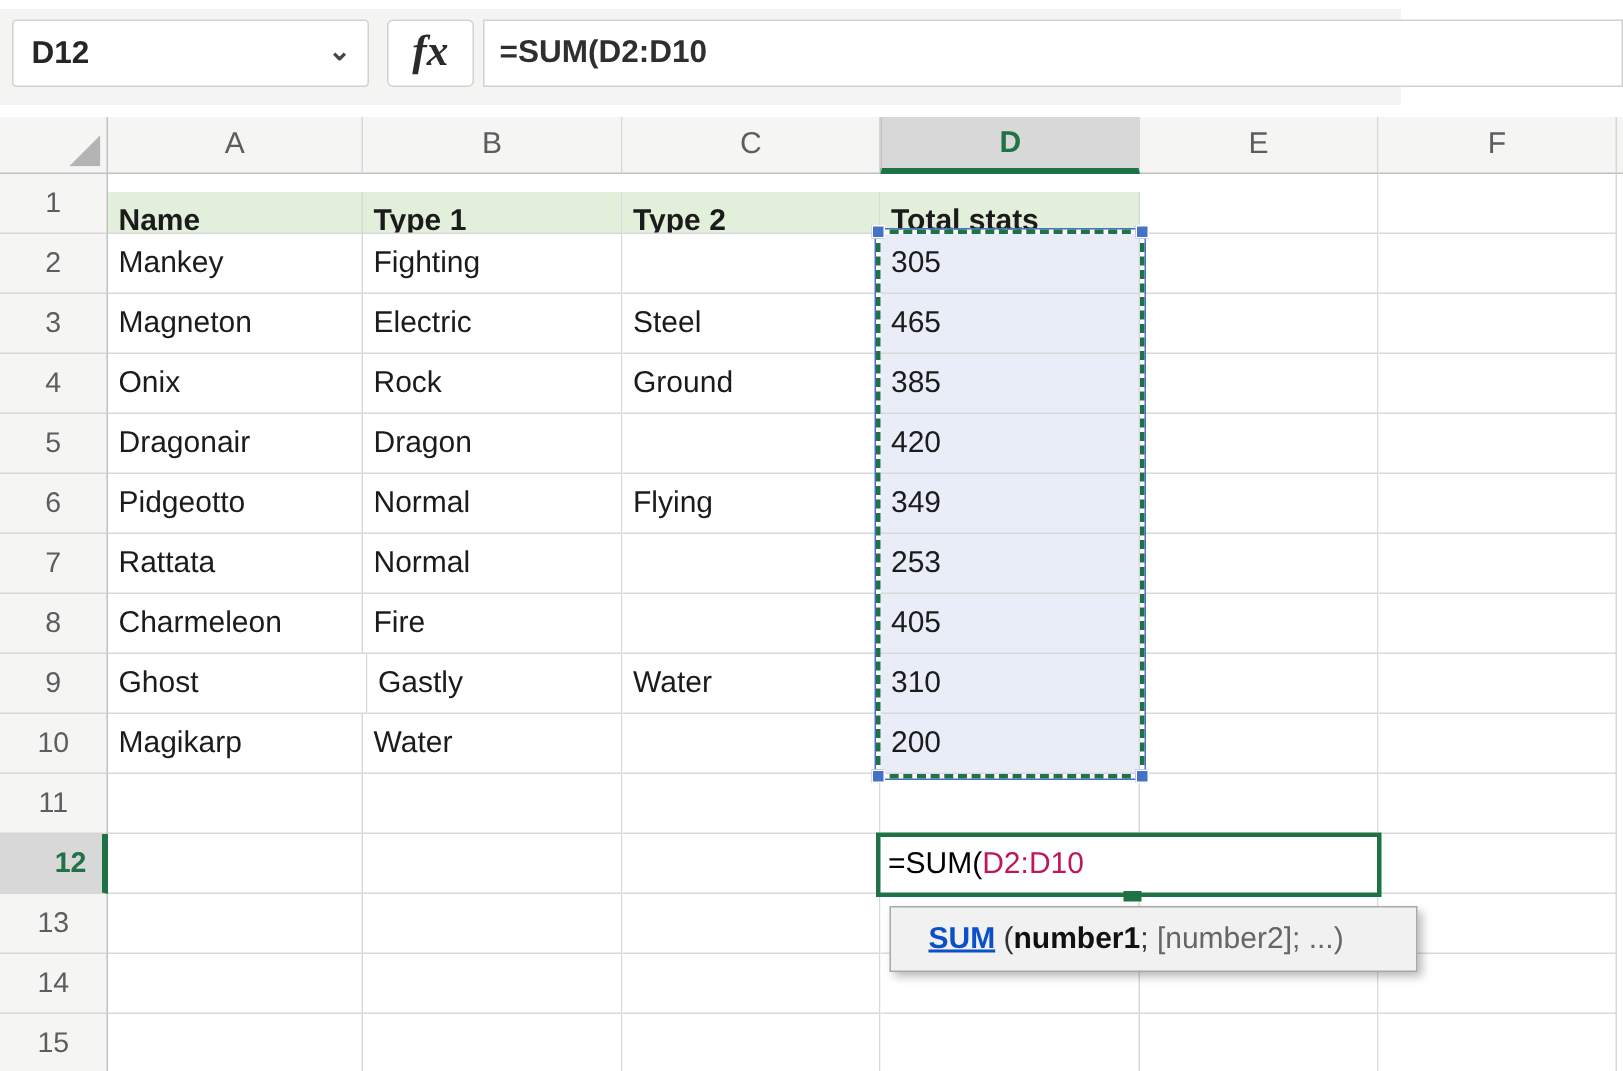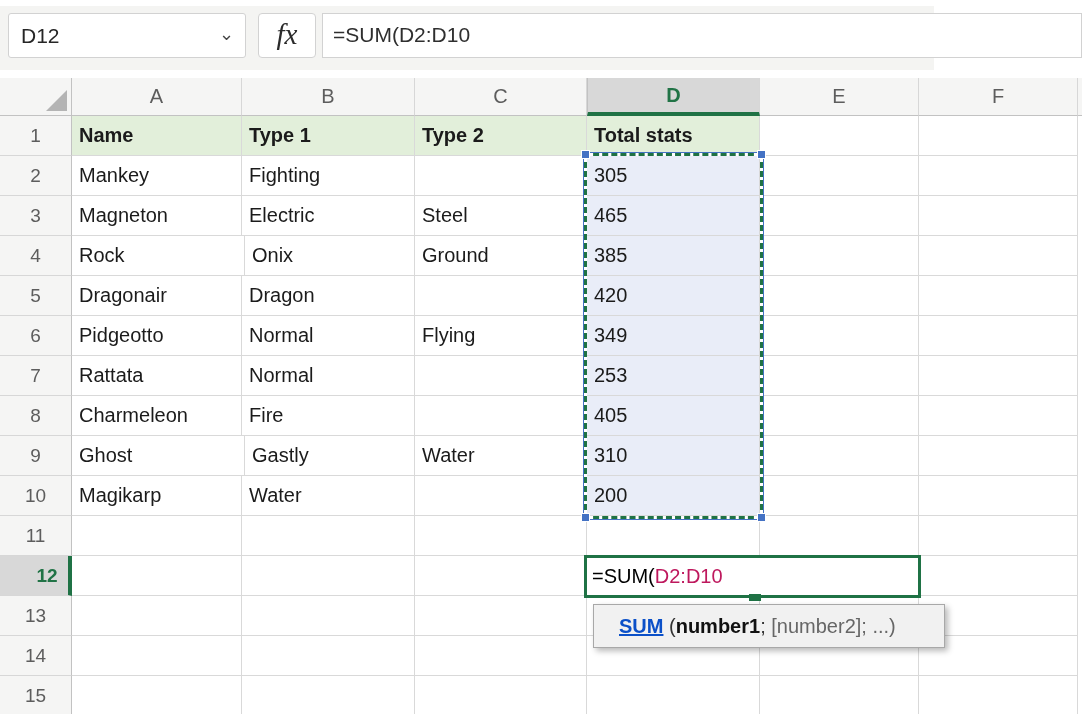--- a/index.html
+++ b/index.html
@@ -1,21 +1,21 @@
 <!DOCTYPE html>
 <html><head>
 <meta charset="utf-8">
 <style>
   * { margin:0; padding:0; box-sizing:border-box; }
   html,body { width:1082px; height:714px; overflow:hidden; background:#fff;
               font-family:"Liberation Sans", sans-serif; }
   #stage { position:relative; width:1082px; height:714px; background:#fff; }
 
   
-  .topbar { position:absolute; left:0; top:6px; width:934px; height:64px; background:#f4f4f2; }
+  .topbar { position:absolute; left:0; top:6px; width:934px; height:64px; background:#f4f4f2;font-weight:bold; }
   .namebox { position:absolute; left:8px; top:7px; width:238px; height:45px;
              background:#fff; border:1px solid #d2d2d2; border-radius:3px; }
   .namebox .val { position:absolute; left:12px; top:0; line-height:43px; font-size:21px; color:#262626; }
   .namebox .chev { position:absolute; right:11px; top:0; line-height:40px; font-size:18px; color:#454545; }
   .fxbox { position:absolute; left:258px; top:7px; width:58px; height:45px;
            background:#fff; border:1px solid #d2d2d2; border-radius:4px;
            text-align:center; line-height:41px;
            font-family:"Liberation Serif", serif; font-style:italic; font-size:29px; color:#2b2b2b; }
   .formulabox { position:absolute; left:322px; top:7px; width:760px; height:45px;
                 background:#fff; border:1px solid #d2d2d2; padding-left:10px;
@@ -39,21 +39,21 @@
                  border-bottom:4px solid #1f7245; border-left:1px solid #c2c2c2; line-height:34px; }
   .stubh { background:#f5f5f4; border-bottom:1px solid #c2c2c2; }
 
   .rhdr { background:#f5f5f4; border-right:1px solid #c2c2c2; border-bottom:1px solid #d7d7d7;
           color:#5d5d5d; font-size:19px; text-align:center; line-height:39px; }
   .rhdr.active { background:#d8d8d8; color:#217346; font-weight:700; border-right:4px solid #1f7245;padding-left:26px; }
 
   .cell { background:#fff; border-right:1px solid #d9d9d9; border-bottom:1px solid #d9d9d9;
           padding-left:7px; font-size:20px; color:#1b1b1b; line-height:38px;
           white-space:nowrap; overflow:hidden; }
-  .cell.hgreen { background:#e2efda; font-weight:700; }
+  .cell.hgreen { background:#e2efda; font-weight:700;margin-top:12px; }
   .cell.sel { background:#e9edf8; }
   .stub { background:#fff; }
 
   
   .sel-overlay { position:absolute; left:584px; top:75px; width:179px; height:366px;
                  border:3px solid #ffffff; outline:1px solid #4472c4; z-index:5; pointer-events:none; }
   .sel-ants { position:absolute; inset:-3px; border:3px dashed #1f7245; }
   .handle { position:absolute; width:9px; height:9px; background:#4472c4; border:1px solid #ffffff; z-index:6; }
   .handle.tl { left:-6px; top:-6px; } .handle.tr { right:-6px; top:-6px; }
   .handle.bl { left:-6px; bottom:-6px; } .handle.br { right:-6px; bottom:-6px; }
@@ -127,22 +127,22 @@
         <div class="cell wA">Magneton</div>
         <div class="cell wB">Electric</div>
         <div class="cell wC">Steel</div>
         <div class="cell wD sel">465</div>
         <div class="cell wE"></div>
         <div class="cell wF"></div>
         <div class="stub wS"></div>
       </div>
       <div class="srow">
         <div class="rhdr wH">4</div>
+        <div class="cell wA">Onix</div>
         <div class="cell wB">Rock</div>
-        <div class="cell wA">Onix</div>
         <div class="cell wC">Ground</div>
         <div class="cell wD sel">385</div>
         <div class="cell wE"></div>
         <div class="cell wF"></div>
         <div class="stub wS"></div>
       </div>
       <div class="srow">
         <div class="rhdr wH">5</div>
         <div class="cell wA">Dragonair</div>
         <div class="cell wB">Dragon</div>

